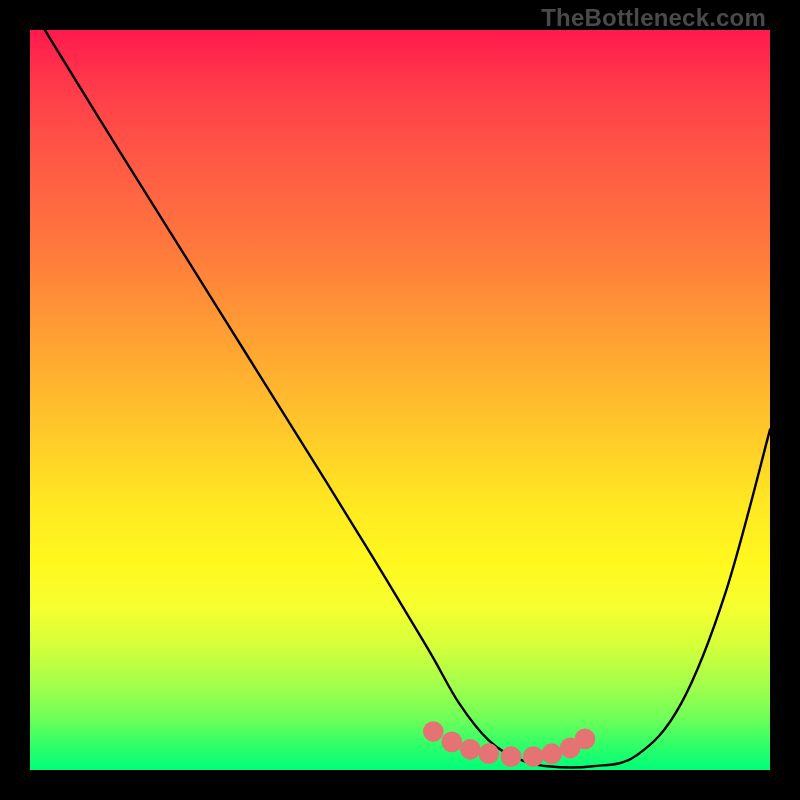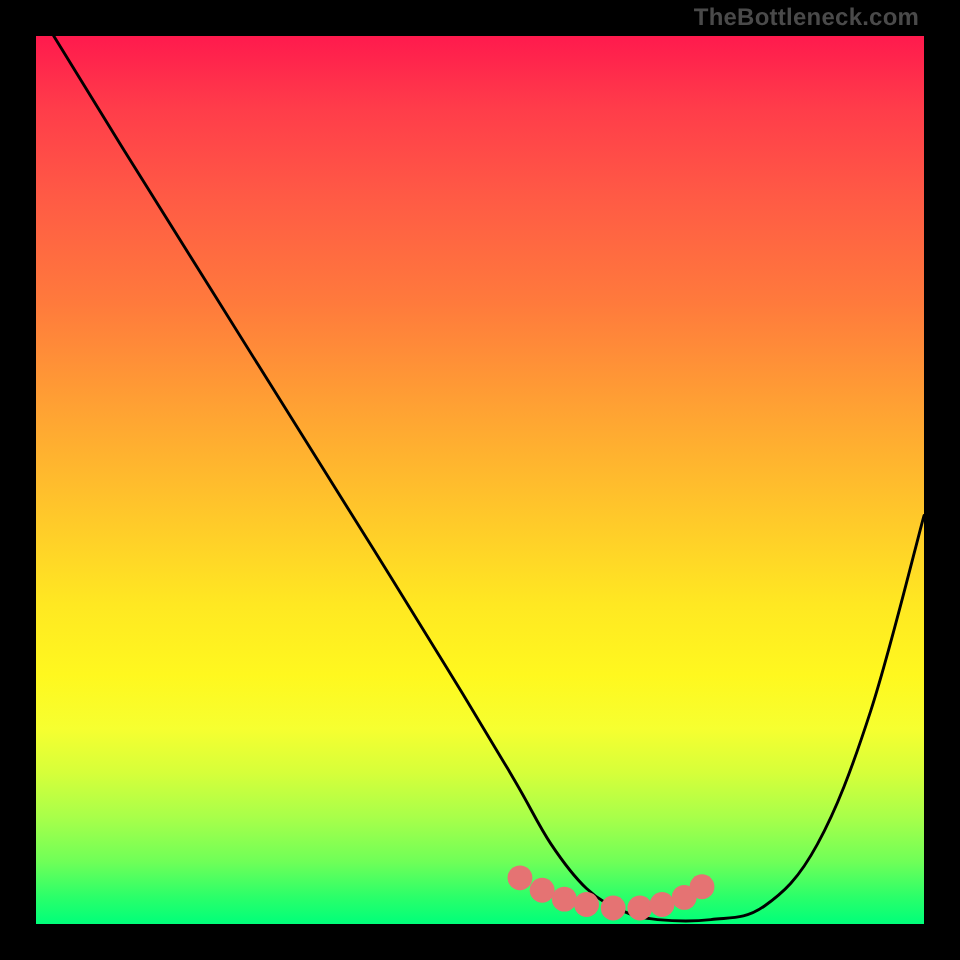--- a/index.html
+++ b/index.html
@@ -40,21 +40,21 @@
       #6fff58 93%,
       #2aff6a 97%,
       #00ff7a 100%
     );
   }
   .watermark {
     position: absolute;
     top: 4px;
     right: 34px;
     color: #4a4a4a;
-    font-size: 20px;
+    font-size: 24px;
     font-weight: 600;
     letter-spacing: 0.2px;
     user-select: none;
   }
   svg.curve {
     position: absolute;
     left: 0;
     top: 0;
     width: 740px;
     height: 740px;

